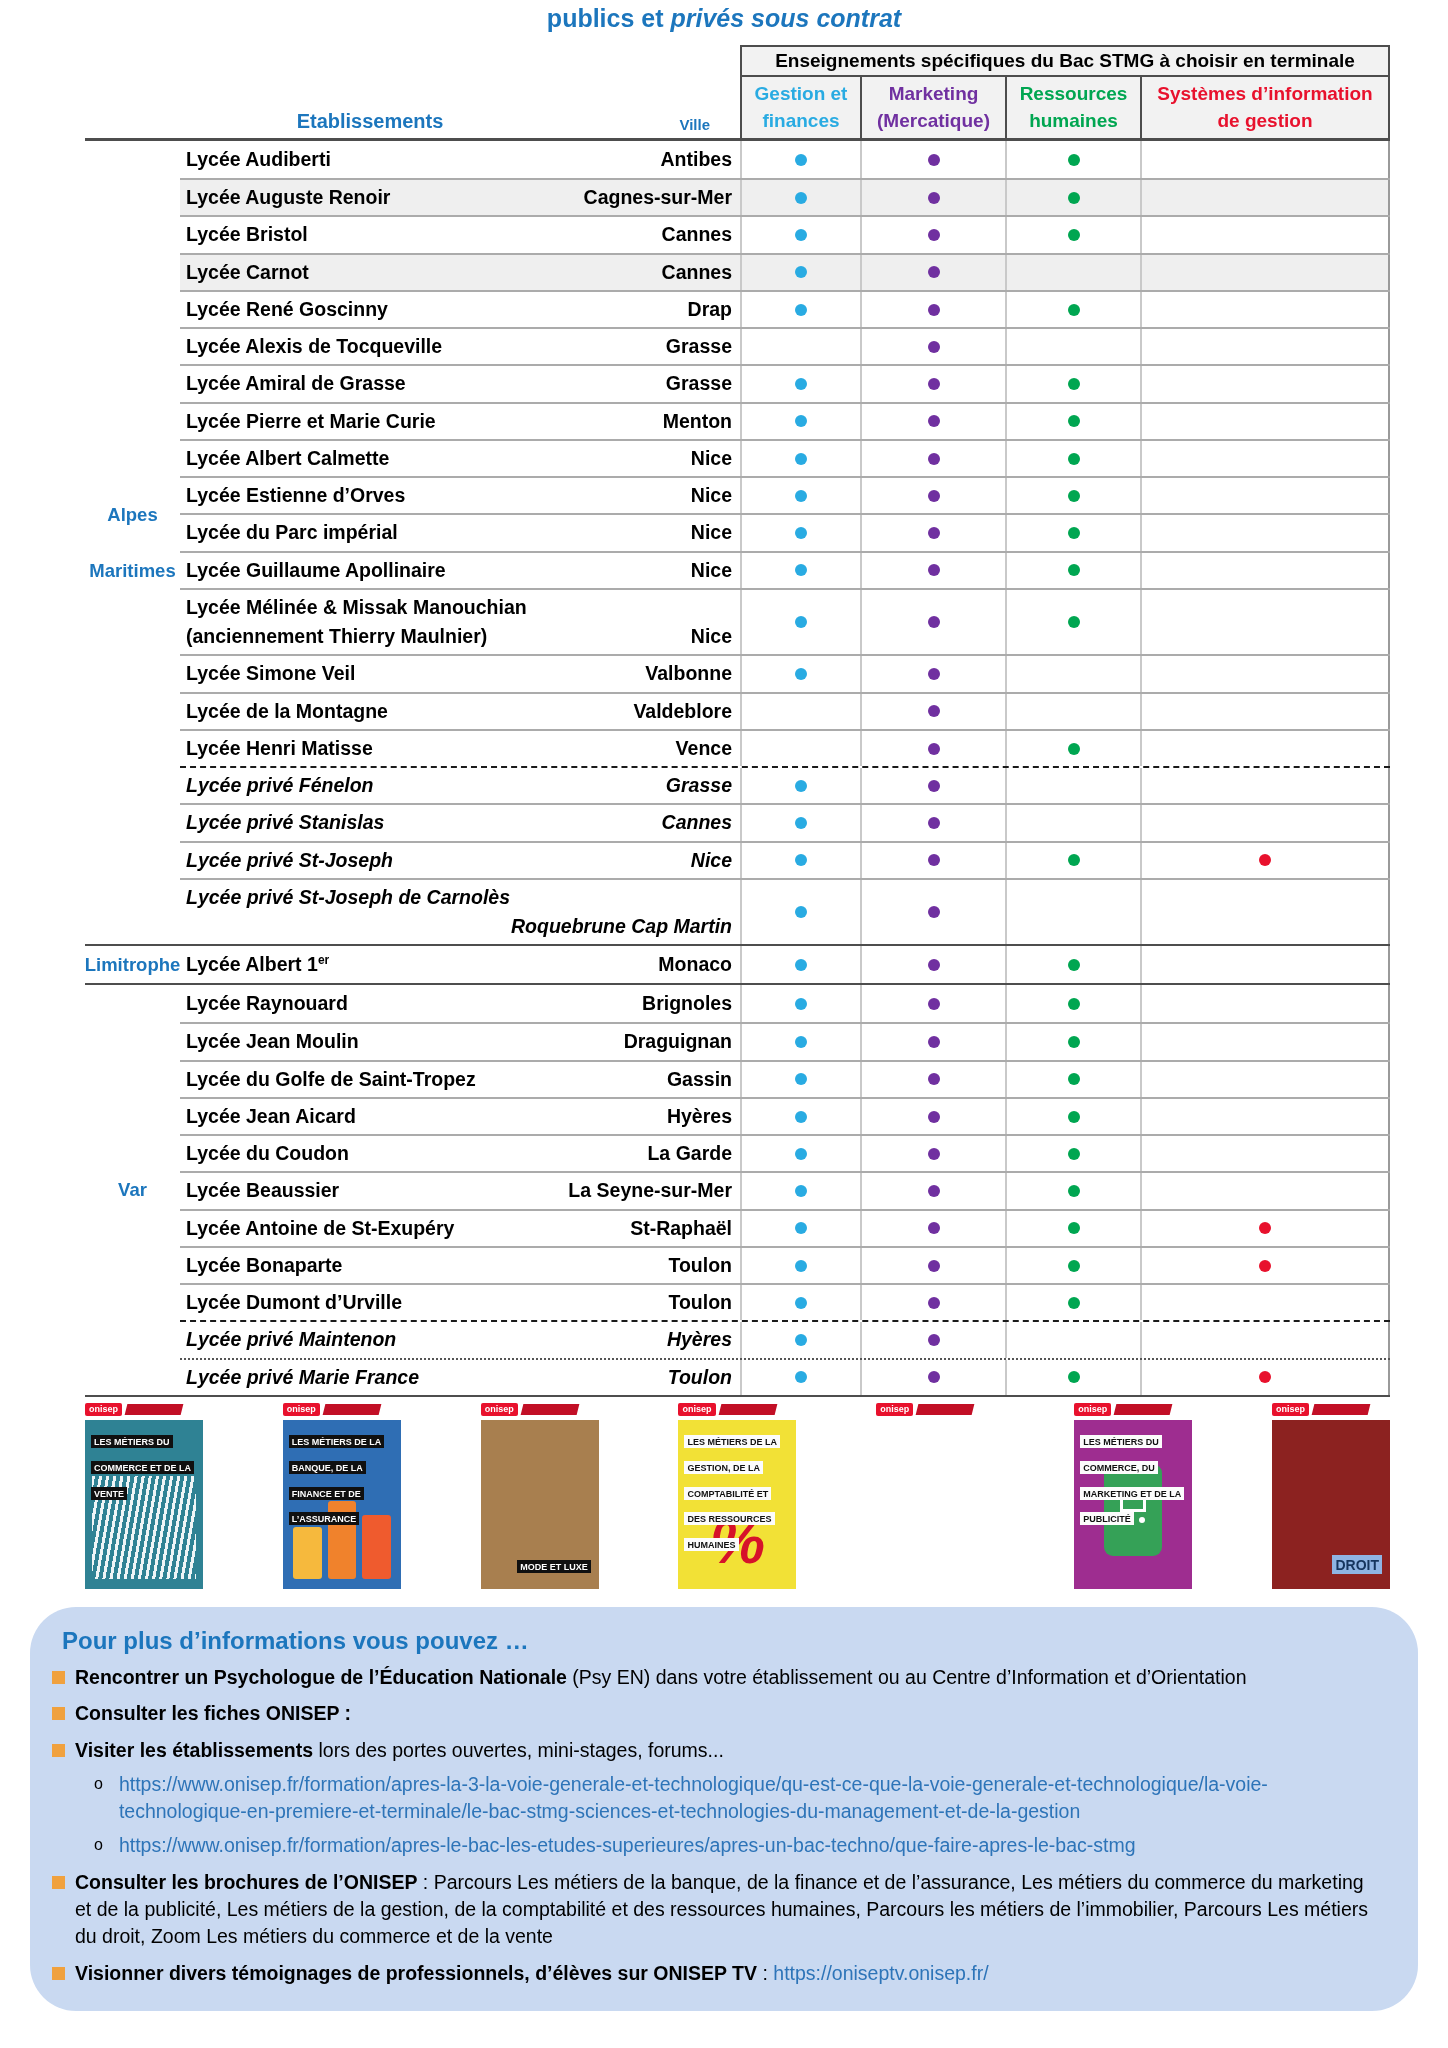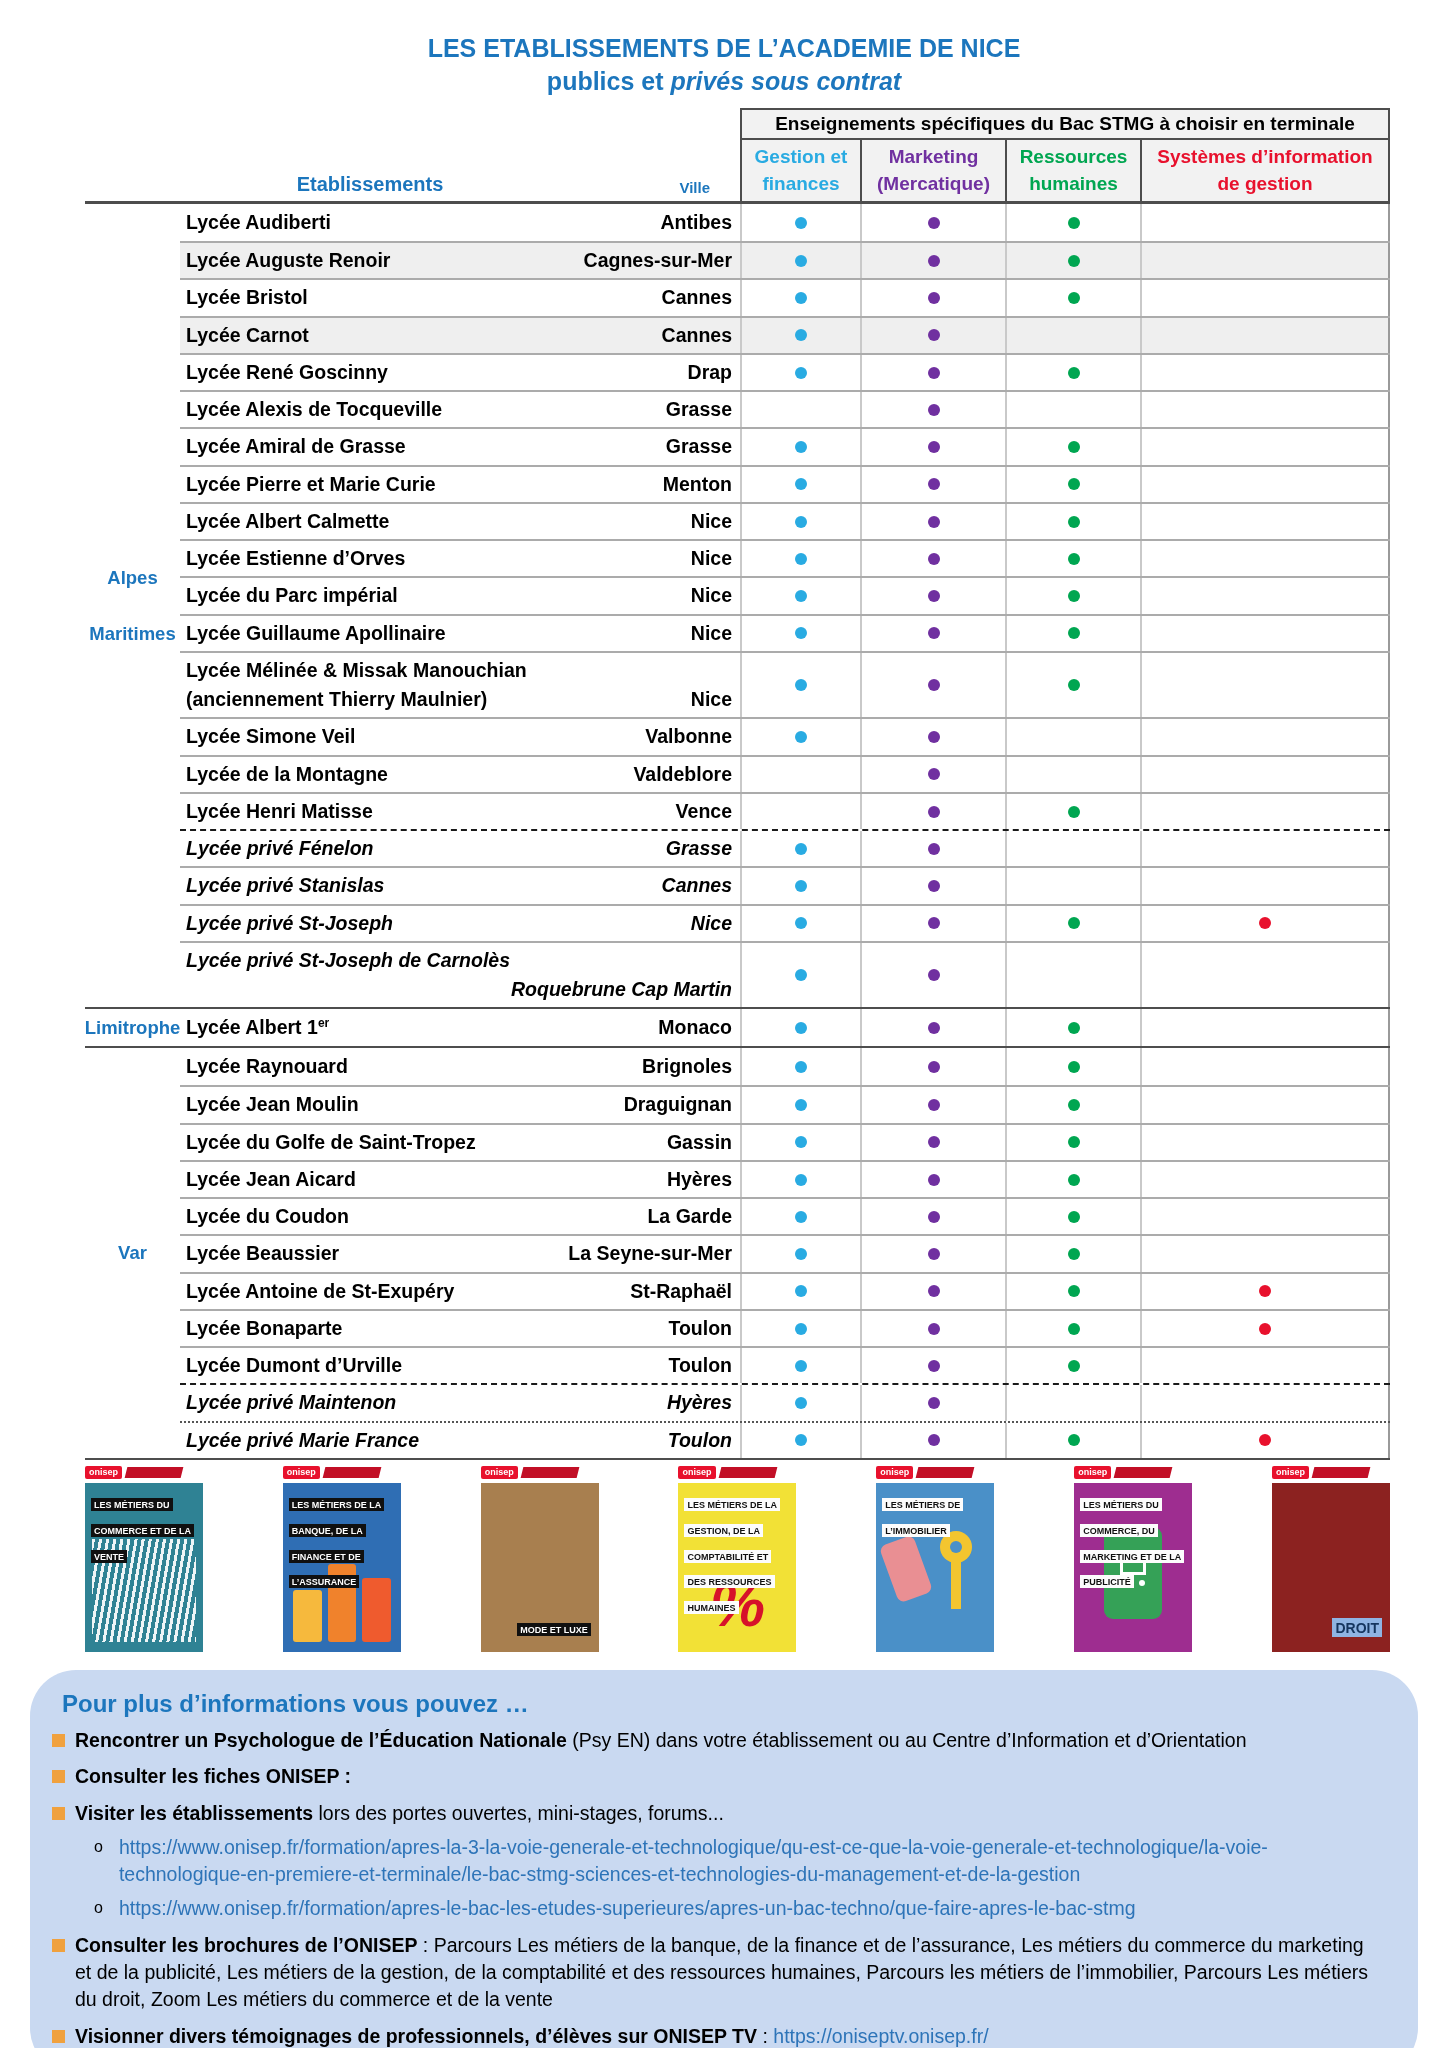--- a/index.html
+++ b/index.html
@@ -95,21 +95,20 @@
   .sq { flex:none; width:13px; height:13px; background:#f0a13e; margin:7px 10px 0 4px; }
   .b { font-weight:bold; }
   .link { color:#2d74b8; overflow-wrap:anywhere; }
   .sub { display:flex; margin:7px 0 0 46px; font-size:19.5px; line-height:1.4; }
   .sub .o { margin:0 16px 0 0; font-size:16px; transform:translateY(2px); }
 </style>
 </head>
 <body>
 
 <div class="page">
-  <div class="title">LES ETABLISSEMENTS DE L’ACADEMIE DE NICE</div>
   <div class="subtitle"><span>publics et </span><span class="it">privés sous contrat</span></div>
 
   <div class="schools-table">
     <div class="thead-span">Enseignements spécifiques du Bac STMG à choisir en terminale</div>
     <div class="thead-cols">
       <div class="h-region"></div>
       <div class="h-etab">Etablissements</div>
       <div class="h-ville">Ville</div>
 
     <div class="spec-h" style="width: 120px; color: rgb(41, 171, 226);">
@@ -765,26 +764,20 @@
         <div class="cover-body" style="background: rgb(242, 225, 54);">
           <div class="deco-percent">%</div>
           <div class="cover-title"><span class="chip-light">LES MÉTIERS DE LA GESTION, DE LA COMPTABILITÉ ET DES RESSOURCES HUMAINES</span></div>
         </div>
       </div>
       <div class="cover">
         <div class="cover-banner">
           <span class="onisep-chip">onisep</span>
           <span class="ribbon"></span>
         </div>
-        <div class="cover-body" style="background: rgb(74, 144, 200);">
-          <div class="deco-tag"></div>
-          <div class="deco-keyhead"></div>
-          <div class="deco-keystem"></div>
-          <div class="cover-title"><span class="chip-light">LES MÉTIERS DE L’IMMOBILIER</span></div>
-        </div>
       </div>
       <div class="cover">
         <div class="cover-banner">
           <span class="onisep-chip">onisep</span>
           <span class="ribbon"></span>
         </div>
         <div class="cover-body" style="background: rgb(158, 45, 144);">
           <div class="deco-phone">
             <div class="deco-cart"></div>
           </div>

